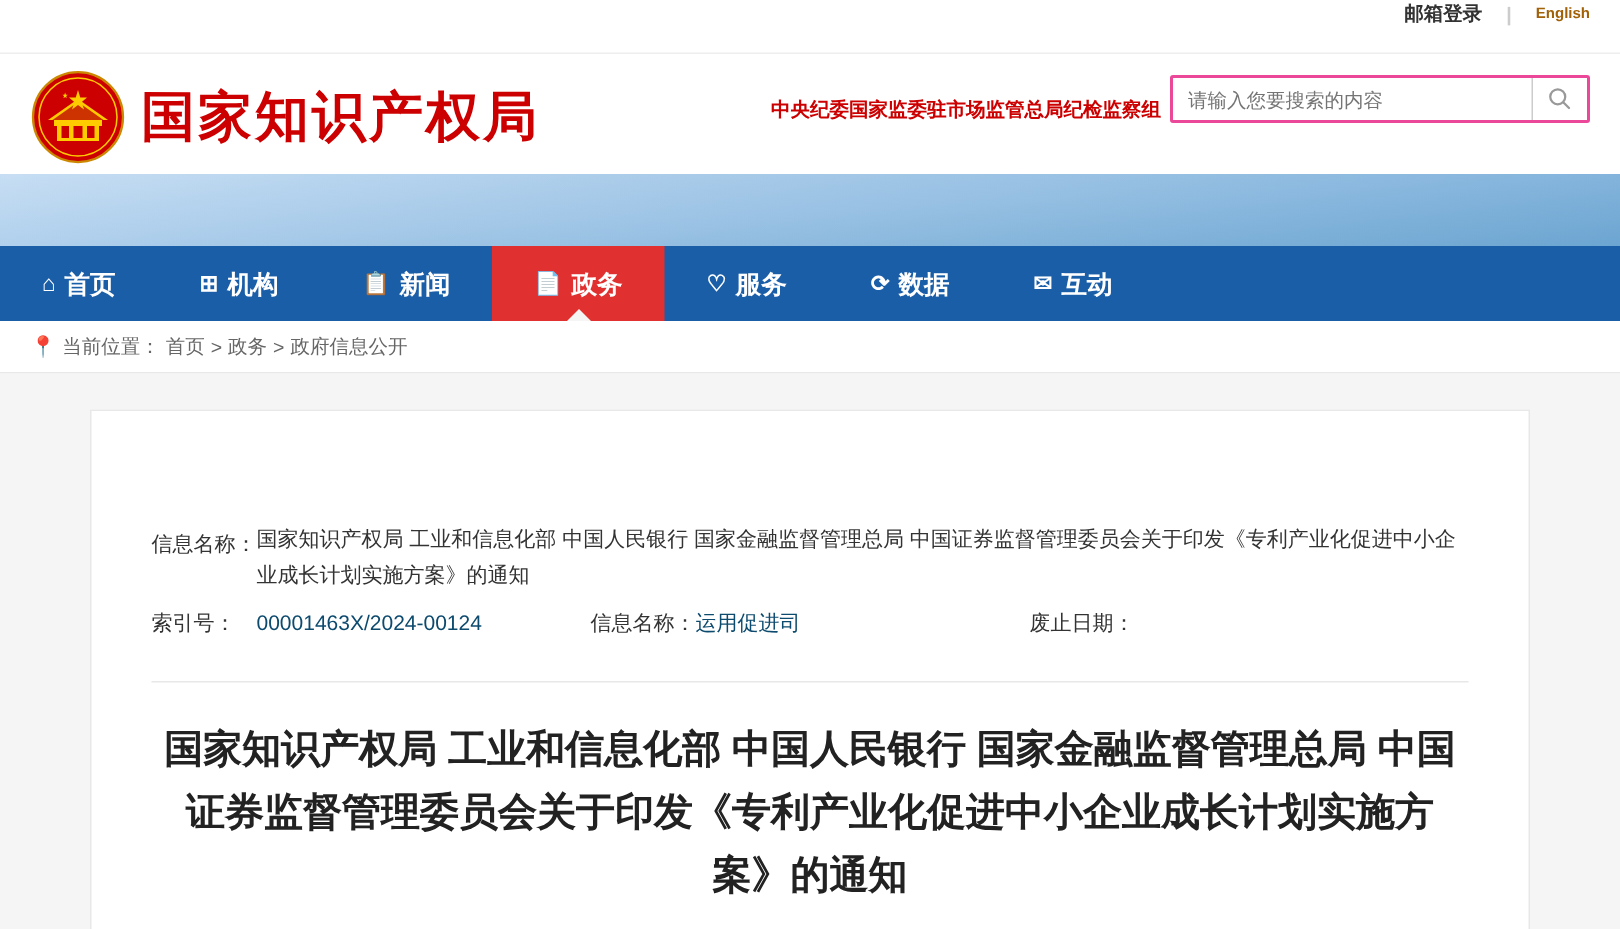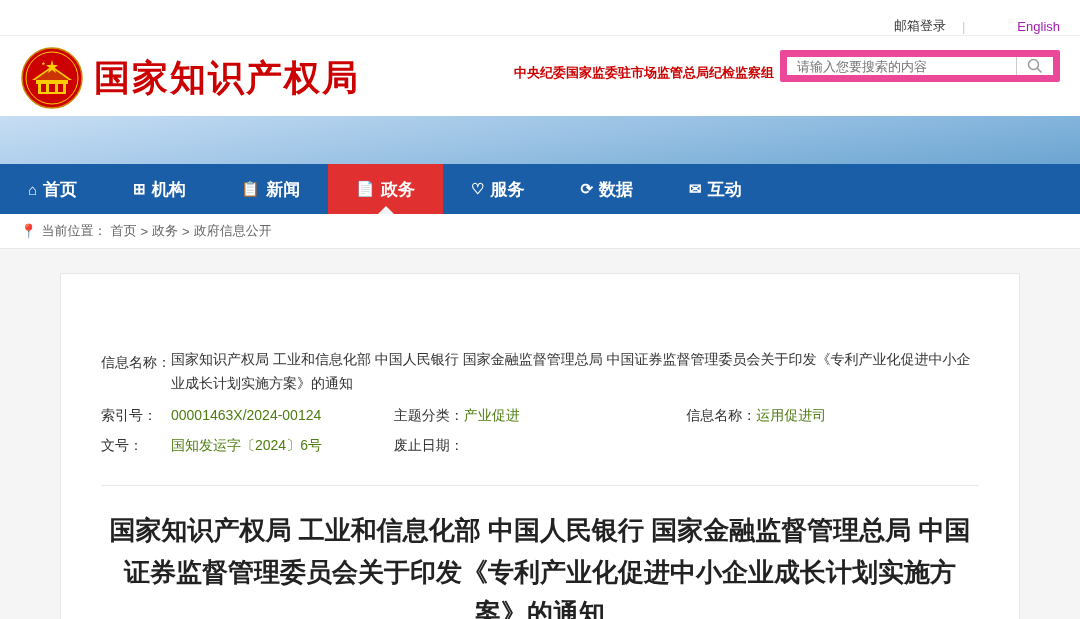--- a/index.html
+++ b/index.html
@@ -9,44 +9,44 @@
       width: 1080px;
       min-height: 619px;
       overflow-x: hidden;
     }
 
     
     .top-bar {
       background: #fff;
       height: 36px;
       display: flex;
-      align-items: flex-end;
+      align-items: flex-start;
       justify-content: flex-end;
       padding: 0 20px;
       font-size: 13px;
       color: #333;
       border-bottom: 1px solid #eee;
+      font-weight: bold;
     }
     .top-bar-links {
       display: flex;
       align-items: center;
       gap: 16px;
     }
     .top-bar-links a {
       color: #333;
       text-decoration: none;
       font-size: 13px;
     }
     .top-bar-divider {
       color: #ccc;
     }
     .top-bar-english {
-      color: #a21caf;
-      font-size: 13px;
-      margin-left: 36px;
+      color: #a16207;
+      font-size: 10px;
     }
     .logo-area {
       display: flex;
       flex-direction: column;
       align-items: flex-start;
     }
     .logo-img {
       display: flex;
       align-items: center;
       gap: 10px;
@@ -82,21 +82,21 @@
     }
     .notice-link {
       color: #c00;
       font-size: 13px;
       text-decoration: none;
       font-weight: bold;
     }
     .search-box {
       display: flex;
       align-items: center;
-      border: 7px solid #ec4899;
+      border: 2px solid #ec4899;
       border-radius: 2px;
       overflow: hidden;
       background: #fff;
       width: 280px;
       height: 32px;
     }
     .search-input {
       border: none;
       outline: none;
       padding: 0 10px;
@@ -225,21 +225,21 @@
     }
     .info-cell {
       display: flex;
       align-items: center;
     }
     .info-cell-label {
       min-width: 70px;
       color: #333;
     }
     .info-cell-value {
-      color: #4d7c0f;
+      color: #0c4a6e;
     }
 
     .divider {
       border: none;
       border-top: 1px solid #e8e8e8;
       margin: 16px 0 24px 0;
     }
 
     
     .article-title {
@@ -383,30 +383,22 @@
         <span class="info-title-label">信息名称：</span>
         <span class="info-title-value">国家知识产权局 工业和信息化部 中国人民银行 国家金融监督管理总局 中国证券监督管理委员会关于印发《专利产业化促进中小企业成长计划实施方案》的通知</span>
       </div>
 
       <div class="info-grid">
         <div class="info-cell">
           <span class="info-cell-label">索引号：</span>
           <span class="info-cell-value">00001463X/2024-00124</span>
         </div>
         <div class="info-cell">
-          <span class="info-cell-label">主题分类：</span>
-          <span class="info-cell-value">产业促进</span>
-        </div>
-        <div class="info-cell">
           <span class="info-cell-label">信息名称：</span>
           <span class="info-cell-value">运用促进司</span>
-        </div>
-        <div class="info-cell">
-          <span class="info-cell-label">文号：</span>
-          <span class="info-cell-value">国知发运字〔2024〕6号</span>
         </div>
         <div class="info-cell">
           <span class="info-cell-label">废止日期：</span>
           <span class="info-cell-value"></span>
         </div>
       </div>
     </div>
 
     <hr class="divider">
 

